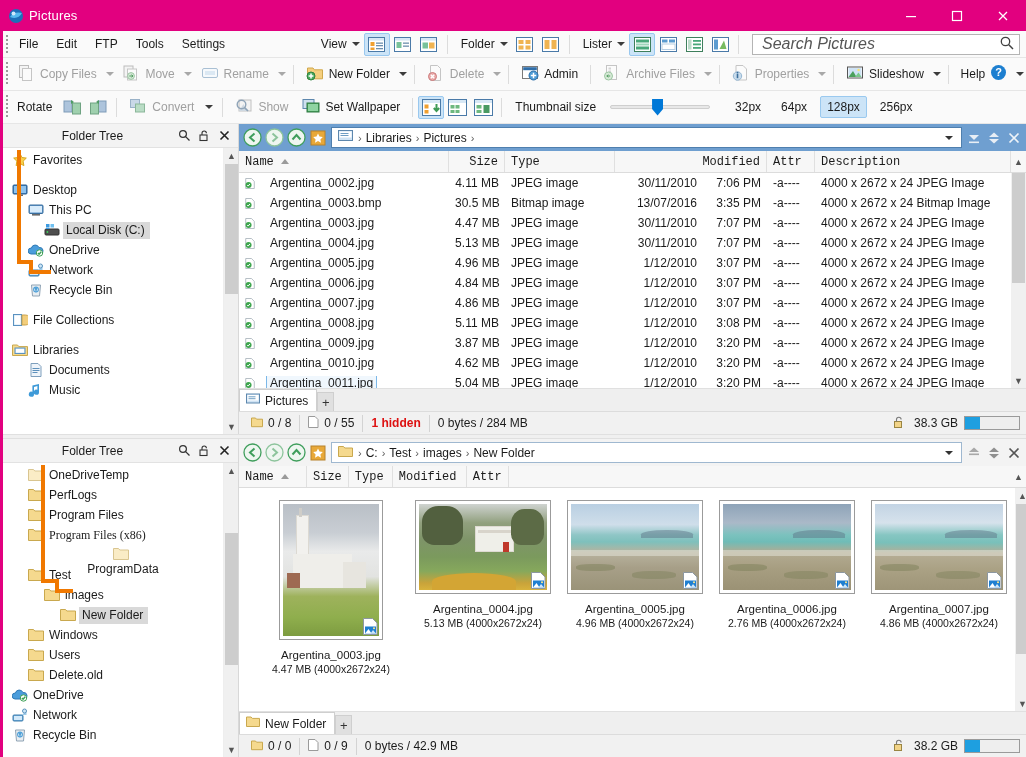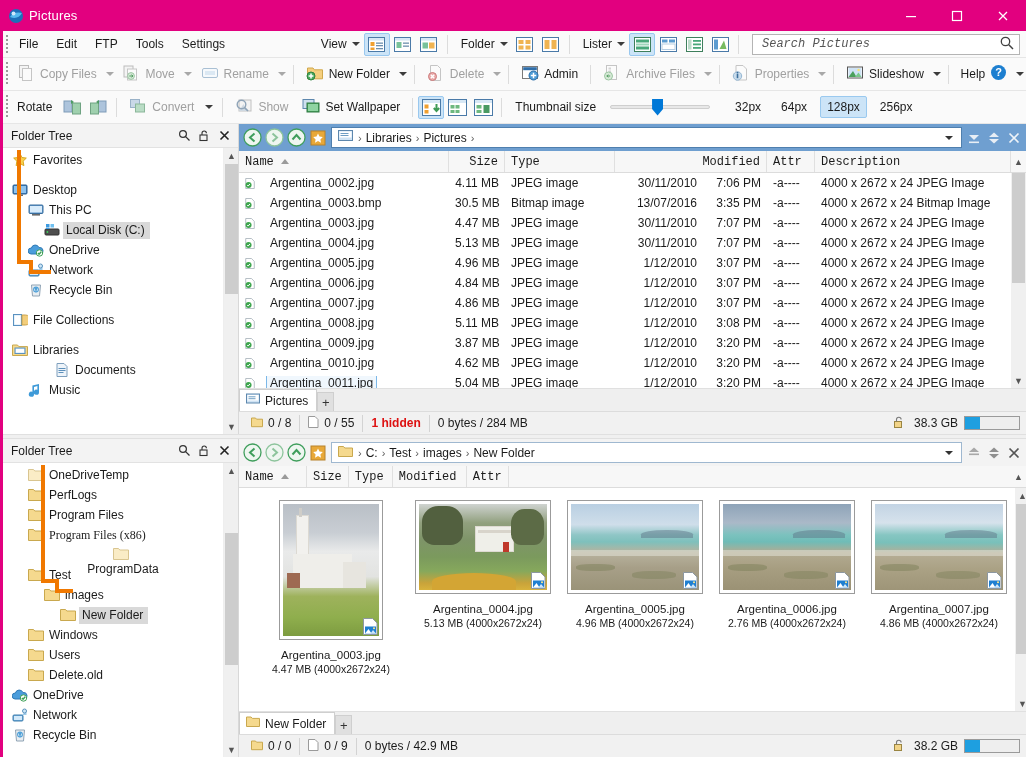--- a/index.html
+++ b/index.html
@@ -74,22 +74,22 @@
   .iconbtn.sel { background: #cce4f7; border-color: #99c8ef; }
   .vsep { width: 1px; height: 19px; background: #dcdcdc; margin: 0 5px; flex: 0 0 1px; }
 
   
   .searchbox {
     width: 268px; height: 21px; margin-left: 8px; margin-right: 6px;
     background: #ffffff; border: 1px solid #b4b4b4;
     display: flex; align-items: center; padding: 0 4px 0 7px;
   }
   .searchbox input {
-    flex: 1 1 auto; border: 0; outline: 0; font-size: 12px;
-    font-family: Liberation Mono, monospace; background: transparent;
+    flex: 1 1 auto; border: 0; outline: 0; font-size: 16px;
+    font-family: Liberation Sans, sans-serif; background: transparent;
     font-style: italic; color: #4a4a4a;
   }
   .searchbox input::placeholder { color: #555; font-style: italic; }
 
   
   .toolrow {
     height: 33px; flex: 0 0 33px;
     background: #fafafa; border-bottom: 1px solid #e6e6e6;
     display: flex; align-items: center;
   }
@@ -114,21 +114,21 @@
   .pxbtn.sel { background: #cce4f7; border-color: #9ac9ef; }
 
   
   .body { flex: 1 1 auto; display: flex; flex-direction: column; min-height: 0; }
   .pane { display: flex; min-height: 0; }
   .pane.top { height: 310px; flex: 0 0 310px; }
   .divider { height: 5px; flex: 0 0 5px; background: #f0f0f0; border-top:1px solid #e0e0e0; border-bottom:1px solid #e0e0e0; }
   .pane.bot { flex: 1 1 auto; }
 
   
-  .treepanel { width: 236px; flex: 0 0 236px; display: flex; flex-direction: column; background: #ffffff; border-right: 1px solid #d8d8d8; }
+  .treepanel { width: 236px; flex: 0 0 236px; display: flex; flex-direction: column; background: #ffffff; border-right: 1px solid #d8d8d8; text-align: center; }
   .treehdr {
     height: 24px; flex: 0 0 24px; background: #f3f3f3;
     display: flex; align-items: center; padding: 0 4px 0 8px;
     border-bottom: 1px solid #e2e2e2; font-size: 12px;
   }
   .treehdr .t { flex: 1 1 auto; }
   .thbtn { width: 20px; height: 20px; display:flex; align-items:center; justify-content:center; }
   .treebody { flex: 1 1 auto; position: relative; overflow: hidden; background: #fff; display: flex; }
   .treelist { flex: 1 1 auto; position: relative; padding-top: 2px; }
   .trow { height: 20px; display: flex; align-items: center; font-size: 12px; white-space: nowrap; position: relative; }
@@ -685,21 +685,21 @@
               <div class="trow" style="padding-left: 8px;">
                 <span class="ti">
                   <svg width="16" height="16" viewBox="0 0 16 16">
                     <path d="M.5 3 h5 l1.3 1.6 H15.5 v8.9 H.5Z" fill="#f5d98e" stroke="#c9a84e"></path>
                     <rect x="3" y="6" width="10" height="5.5" fill="#cfe6f8" stroke="#5b92c0"></rect>
                     <rect x="4" y="7" width="8" height="3.5" fill="#fff"></rect>
                   </svg>
                 </span>
                 <span class="lbl">Libraries</span>
               </div>
-              <div class="trow" style="padding-left: 24px; margin-left: 26px;">
+              <div class="trow" style="padding-left: 24px;">
                 <span class="ti">
                   <svg width="16" height="16" viewBox="0 0 16 16">
                     <path d="M3 1.5 h7 l3 3 v10 H3Z" fill="#eef4fa" stroke="#7e9fbd"></path>
                     <rect x="4.5" y="6" width="7" height="1" fill="#5d90bb"></rect>
                     <rect x="4.5" y="8" width="7" height="1" fill="#5d90bb"></rect>
                     <rect x="4.5" y="10" width="5" height="1" fill="#5d90bb"></rect>
                   </svg>
                 </span>
                 <span class="lbl">Documents</span>
               </div>

